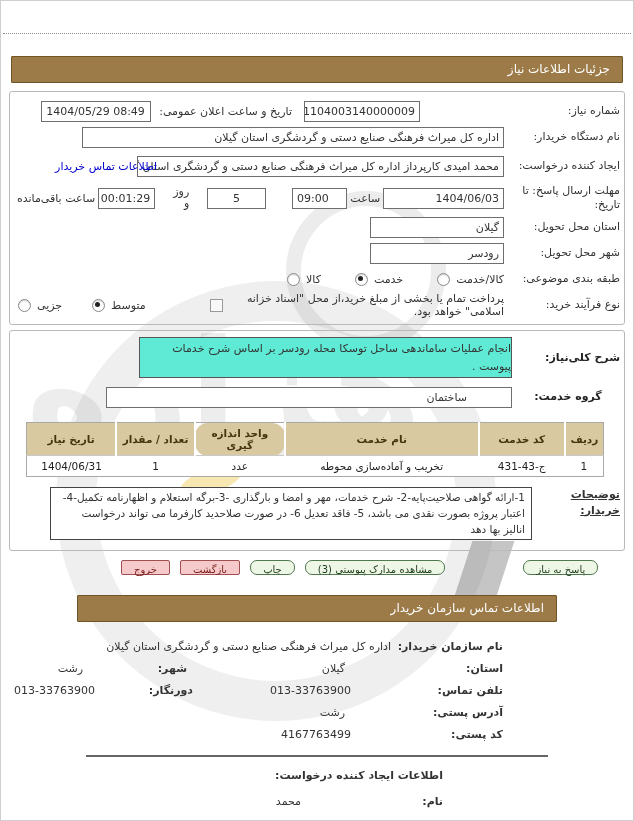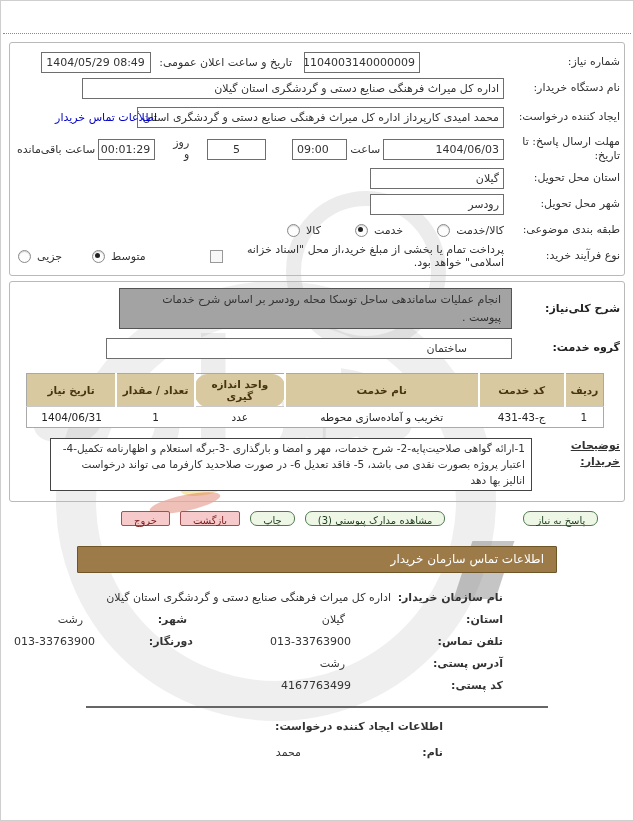--- a/index.html
+++ b/index.html
@@ -39,21 +39,21 @@
   .inline-lbl{margin:0 3px;flex:none;}
   .narrow-lbl{width:16px;line-height:1.1;margin:0 18px;flex:none;}
   
   .optrow{flex:1;display:flex;direction:ltr;align-items:center;}
   .opt{display:flex;align-items:center;gap:6px;direction:ltr;}
   .rad{width:11px;height:11px;border:1px solid #8a8a8a;border-radius:50%;background:#fdfdfd;box-shadow:inset 0 1px 1px rgba(0,0,0,.18);flex:none;}
   .rad.on::after{content:"";display:block;width:5px;height:5px;margin:2px 0 0 2px;border-radius:50%;background:#222;}
   .chk{width:11px;height:11px;border:1px solid #999;background:#f8f8f8;flex:none;}
   .chk-sentence{direction:rtl;font-size:11px;color:#333;}
   
-  .descbox{border:1px solid #555;width:371px;padding:2px 10px;line-height:1.6;background:#a3a3a3;}
+  .descbox{border:1px solid #555;width:371px;padding:2px 0;line-height:1.6;background:#5eead4;}
   .svc-heading{font-weight:bold;margin:10px 20px 4px 0;}
   
   table.svc{border-collapse:collapse;margin:12px 16px 0 16px;width:578px;font-size:10.5px;border:1px solid #a9a9a9;}
   table.svc th{background:#d9c9a1;color:#46350f;font-weight:bold;padding:4px 2px;border-left:2px solid #fff;}
   table.svc th:last-child{border-left:none;}
   table.svc td{padding:4px 2px;text-align:center;color:#222;border-top:1px solid #c9c9c9;background:#fff;}
   .col-row{width:34px;} .col-code{width:84px;} .col-name{width:205px;}
   .col-unit{width:90px;border-radius:13px;} .col-qty{width:78px;} .col-date{width:87px;}
   
   .remarks-row{display:flex;margin-top:10px;align-items:flex-start;}
@@ -85,20 +85,21 @@
 <div class="wm wm-ring2"></div>
 <div class="wm wm-text">هزاره</div>
 <div class="wm wm-blob-y"></div>
 <div class="wm wm-blob-r"></div>
 <div class="wm wm-shape"></div>
 
 <div class="content">
 
   <div class="top-strip"></div>
 
+  <div class="bar bar1">جزئیات اطلاعات نیاز</div>
 
   <div class="fbox">
 
     <div class="frow">
       <div class="lblcol">شماره نیاز:</div>
       <div class="ibox" style="width:106px;margin-right:84px;">1104003140000009</div>
       <div class="inline-lbl" style="margin-right:12px;">تاریخ و ساعت اعلان عمومی:</div>
       <div class="ibox" style="width:100px;margin-right:5px;text-align:left;"><span class="ltr">1404/05/29  08:49</span></div>
     </div>
 
@@ -174,21 +175,21 @@
 
   <div class="fbox" style="margin-top:5px;padding-bottom:10px;">
 
     <div class="frow">
       <div class="lblcol b" style="width:104px;">شرح کلی‌نیاز:</div>
       <div class="descbox">انجام عملیات ساماندهی ساحل توسکا محله رودسر بر اساس شرح خدمات پیوست .</div>
     </div>
 
 
     <div class="frow" style="margin-top:6px;">
-      <div class="lblcol b" style="width:104px;">گروه خدمت:</div>
+      <div class="lblcol b" style="width:104px;text-align:center;">گروه خدمت:</div>
       <div class="ibox" style="width:356px;padding-right:44px;">ساختمان</div>
     </div>
 
     <table class="svc">
       <thead>
         <tr>
           <th class="col-row">ردیف</th>
           <th class="col-code">کد خدمت</th>
           <th class="col-name">نام خدمت</th>
           <th class="col-unit">واحد اندازه گیری</th>

